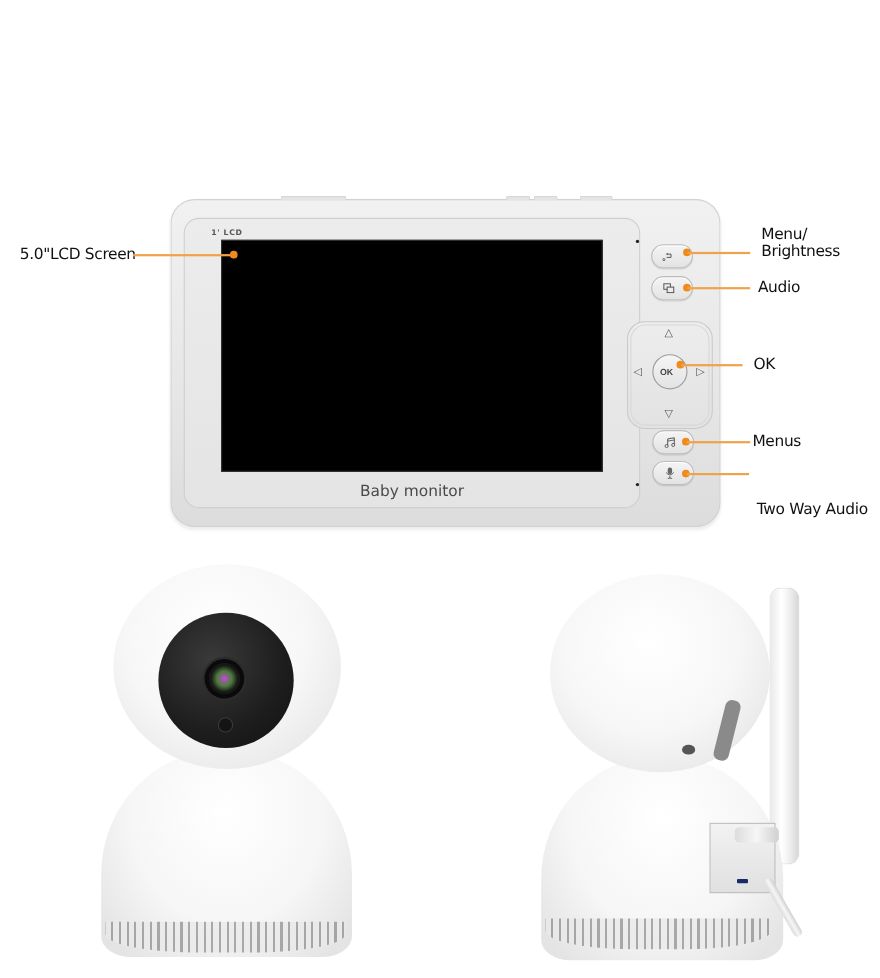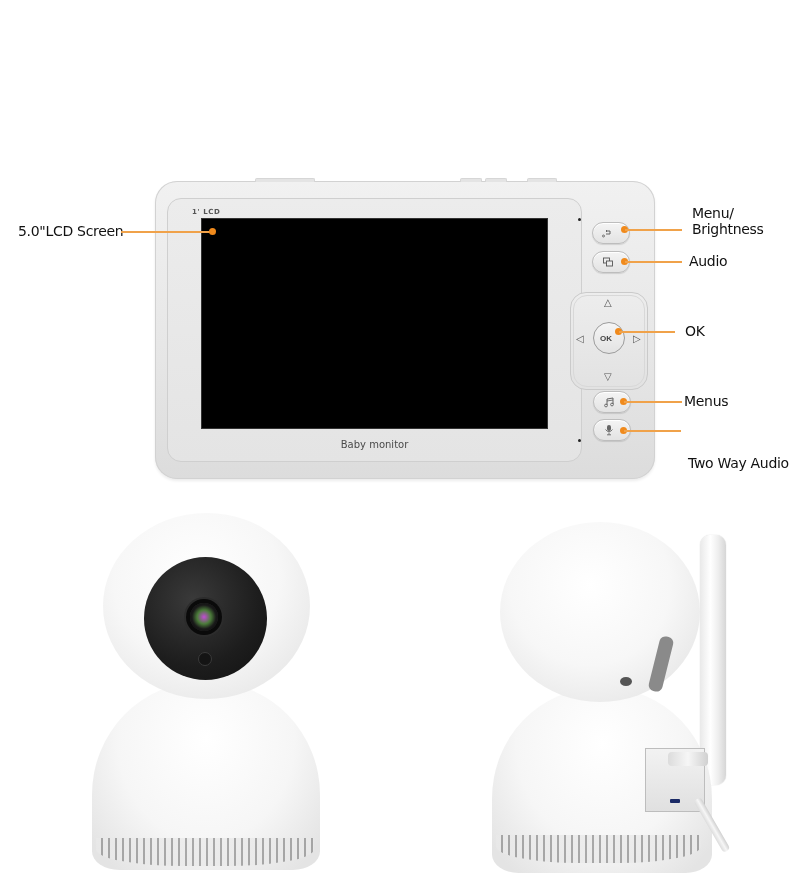--- a/index.html
+++ b/index.html
@@ -15,21 +15,21 @@
   }
   .monitor-topbtn { position: absolute; top: -3px; height: 4px; background: #e4e4e4; border-radius: 2px 2px 0 0; border: 1px solid #d6d6d6; border-bottom: none; }
   .bezel {
     position: absolute; left: 12px; top: 17px; width: 415px; height: 264px;
     border-radius: 14px;
     border: 1px solid #cfcfcf;
     background: linear-gradient(180deg, #ececec 0%, #e4e4e4 100%);
   }
   .lcd-label { position: absolute; left: 37px; top: 27px; font-size: 7px; font-weight: bold; color: #555; letter-spacing: 0.6px; font-family: "DejaVu Sans", sans-serif; }
   .screen { position: absolute; left: 46px; top: 37px; width: 347px; height: 211px; background: #000; border: 1px solid #333; }
-  .brand { position: absolute; left: 0; width: 439px; top: 258px; text-align: center; font-size: 10px; color: #4a4a4a; font-family: "DejaVu Sans", sans-serif; }
+  .brand { position: absolute; left: 0; width: 439px; top: 258px; text-align: center; font-size: 14px; color: #4a4a4a; font-family: "DejaVu Sans", sans-serif; }
   .bezel-dot { position: absolute; width: 3px; height: 3px; background: #222; border-radius: 50%; }
 
   .pill-btn {
     position: absolute; width: 38px; height: 22px; border-radius: 11px;
     background: linear-gradient(180deg, #f4f4f4, #e3e3e3);
     border: 1px solid #bdbdbd;
     box-shadow: inset 0 1px 0 #fff, 0 1px 1px rgba(0,0,0,0.12);
     display: flex; align-items: center; justify-content: center;
   }
   .pill-btn svg { width: 12px; height: 12px; margin-right: 6px; }

